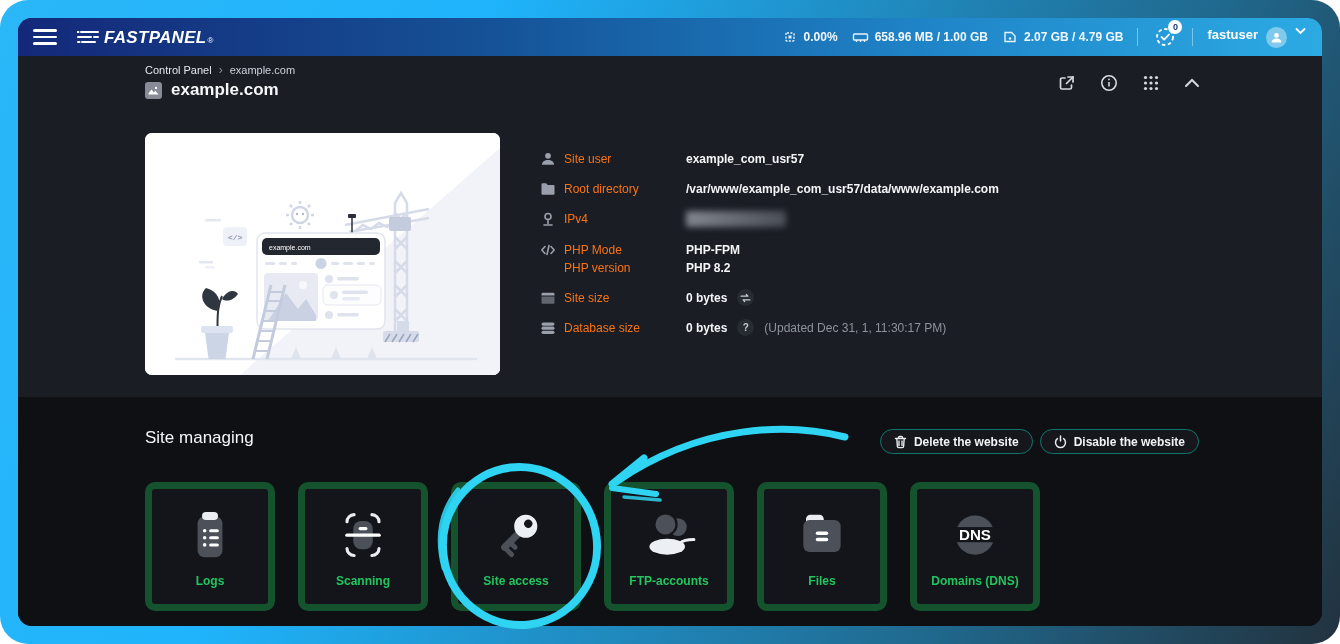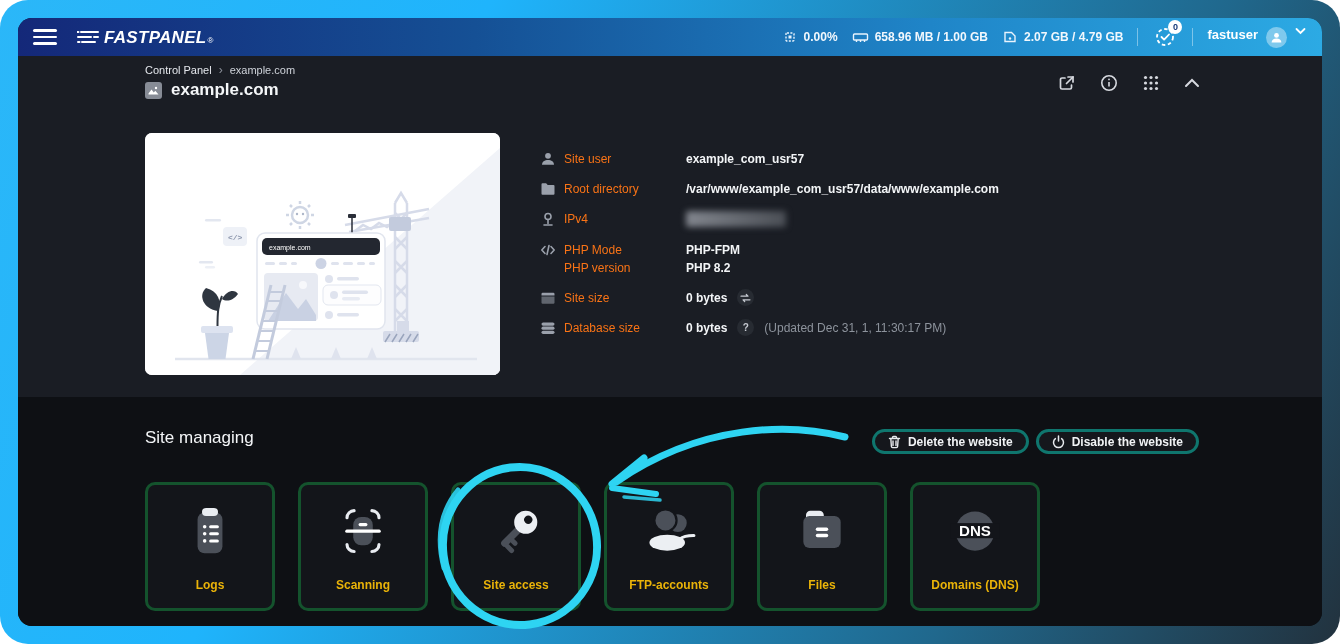--- a/index.html
+++ b/index.html
@@ -65,31 +65,31 @@
   }
   .redacted {
     width:100px; height:16px; border-radius:2px;
     background:linear-gradient(90deg,#82868e,#4a4e55); filter:blur(3px);
   }
   
   .bottom-section { position:absolute; left:0; top:379px; right:0; bottom:0; background:#0e1014; }
   .section-title { position:absolute; left:127px; top:410px; color:#f4f6f8; font-size:17px; font-weight:400; }
   .action-buttons { position:absolute; top:411px; right:123px; display:flex; gap:7px; }
   .pill-btn {
-    height:25px; border:3px solid #0f766e; border-radius:13px; background:#15171c;
+    height:25px; border:1px solid #0f766e; border-radius:13px; background:#15171c;
     color:#f1f3f5; font-size:12px; font-weight:700; display:inline-flex; align-items:center;
     gap:7px; padding:0 13px; cursor:pointer; font-family:"Liberation Sans", sans-serif;
   }
   .cards { position:absolute; left:127px; top:464px; display:flex; gap:23px; }
   .card {
-    width:130px; height:129px; background:#13151a; border:3px solid #14532d; border-radius:10px;
+    width:130px; height:129px; background:#13151a; border:7px solid #14532d; border-radius:10px;
     display:flex; flex-direction:column; align-items:center; cursor:pointer; position:relative;
   }
   .card-icon { margin-top:16px; height:62px; display:flex; align-items:center; justify-content:center; }
-  .card-label { position:absolute; bottom:16px; width:100%; text-align:center; color:#eab308; font-size:12px; font-weight:600; }
+  .card-label { position:absolute; bottom:16px; width:100%; text-align:center; color:#22c55e; font-size:12px; font-weight:600; }
   
   .annotation { position:absolute; inset:0; pointer-events:none; z-index:50; }
 </style>
 </head>
 <body>
 
 <div class="canvas">
   <div class="frame"></div>
   <div class="app">
 

